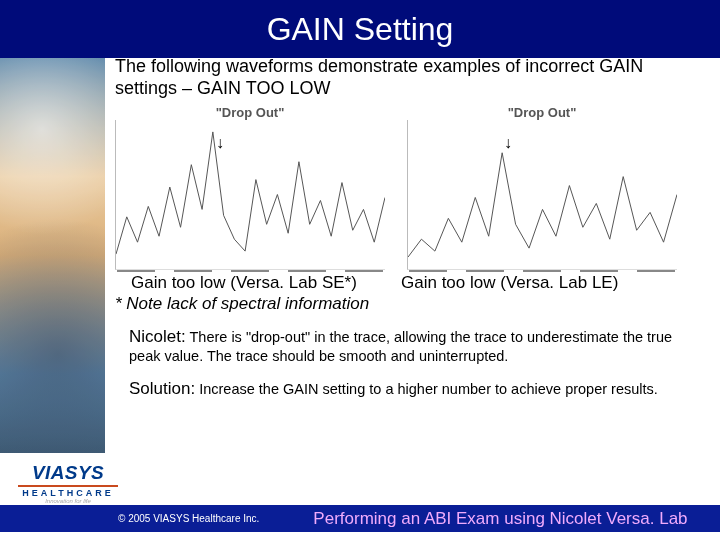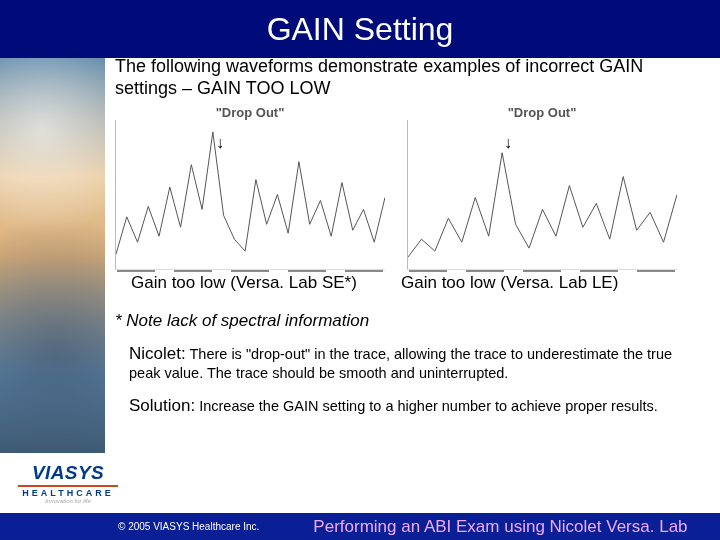--- a/index.html
+++ b/index.html
@@ -15,30 +15,30 @@
   .chart { width: 270px; }
   .chart-title { text-align: center; font-weight: 700; font-size: 13px; color: #555; }
   .chart-body { position: relative; height: 150px; border-left: 1px solid #bbb; border-bottom: 1px solid #ddd; }
   .xticks { display:flex; justify-content: space-between; padding: 0 2px; }
   .xt { width: 38px; height: 1px; border-top: 2px solid #888; }
   .arrow { position:absolute; top: 14px; font-size: 16px; font-weight: 700; }
   .captions { display: flex; gap: 0; margin-top: 1px; }
   .cap { font-size: 17px; }
   .cap.l { width: 286px; padding-left: 16px; }
   .cap.r { width: 280px; }
-  .note { font-size: 17px; font-style: italic; margin-top: 18px; }
+  .note { font-size: 17px; font-style: italic; margin-top: 1px; }
   .problem { margin: 12px 0 0 14px; font-size: 14.5px; line-height: 1.25; }
   .problem .h, .solution .h { font-size: 17px; }
   .solution { margin: 12px 0 0 14px; font-size: 14.5px; line-height: 1.25; }
   .logo { position: absolute; left: 16px; bottom: 36px; width: 104px; text-align: center; }
   .logo .v { color: #003a8a; font-weight: 800; font-size: 19px; font-style: italic; letter-spacing: 0.4px; }
   .logo .vsep { display:block; height:2px; margin:1px auto 1px; width:100px; background:#c94a1e; }
   .logo .h2 { color:#003a8a; font-size:9px; letter-spacing:3px; font-weight:700; }
   .logo .tag { color:#666; font-size:6px; font-style:italic; opacity:0.6; }
-  .footer { position:absolute; left:0; bottom:0; width:720px; height:27px; background:#0a1e96; display:flex; align-items:center; }
+  .footer { position:absolute; left:0; bottom:8px; width:720px; height:27px; background:#0a1e96; display:flex; align-items:center; }
   .copy { color:#fff; font-size:10px; margin-left: 118px; }
   .ftitle { color:#f0abfc; font-size:17px; margin-left: 54px; }
   svg.poly { position:absolute; left:0; top:0; width:100%; height:100%; }
 </style>
 </head>
 <body>
 
 <div class="slide">
 
   <div class="titlebar">

